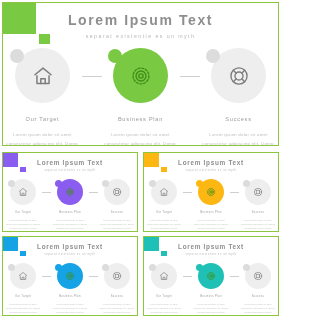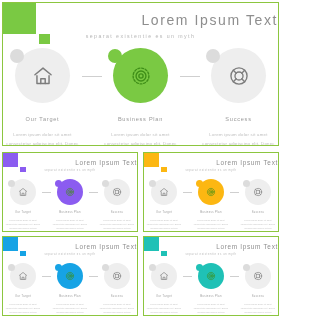--- a/index.html
+++ b/index.html
@@ -32,24 +32,23 @@
   .thumb .corner-big   { left: -1px; top: -1px; width: 16px; height: 15px; }
   .thumb .corner-small { left: 17px; top: 14px; width: 6px;  height: 5px; }
 
   
   .titles { position: absolute; left: 0; right: 0; text-align: center; }
   .hero .titles { top: 9px; }
   .thumb .titles { top: 6px; }
 
   .main-title {
     color: #8e8e8e;
-    font-weight: 400;
+    font-weight: 700;
     letter-spacing: 1.2px;
     white-space: nowrap;
-    text-align: right;
   }
   .hero .main-title { font-size: 14px; letter-spacing: 1.6px; }
   .thumb .main-title { font-size: 6.4px; letter-spacing: .7px; }
 
   .sub-title {
     color: #b6b6b6;
     font-weight: 400;
     white-space: nowrap;
   }
   .hero .sub-title  { font-size: 5.2px; letter-spacing: 1.45px; margin-top: 5px; }

